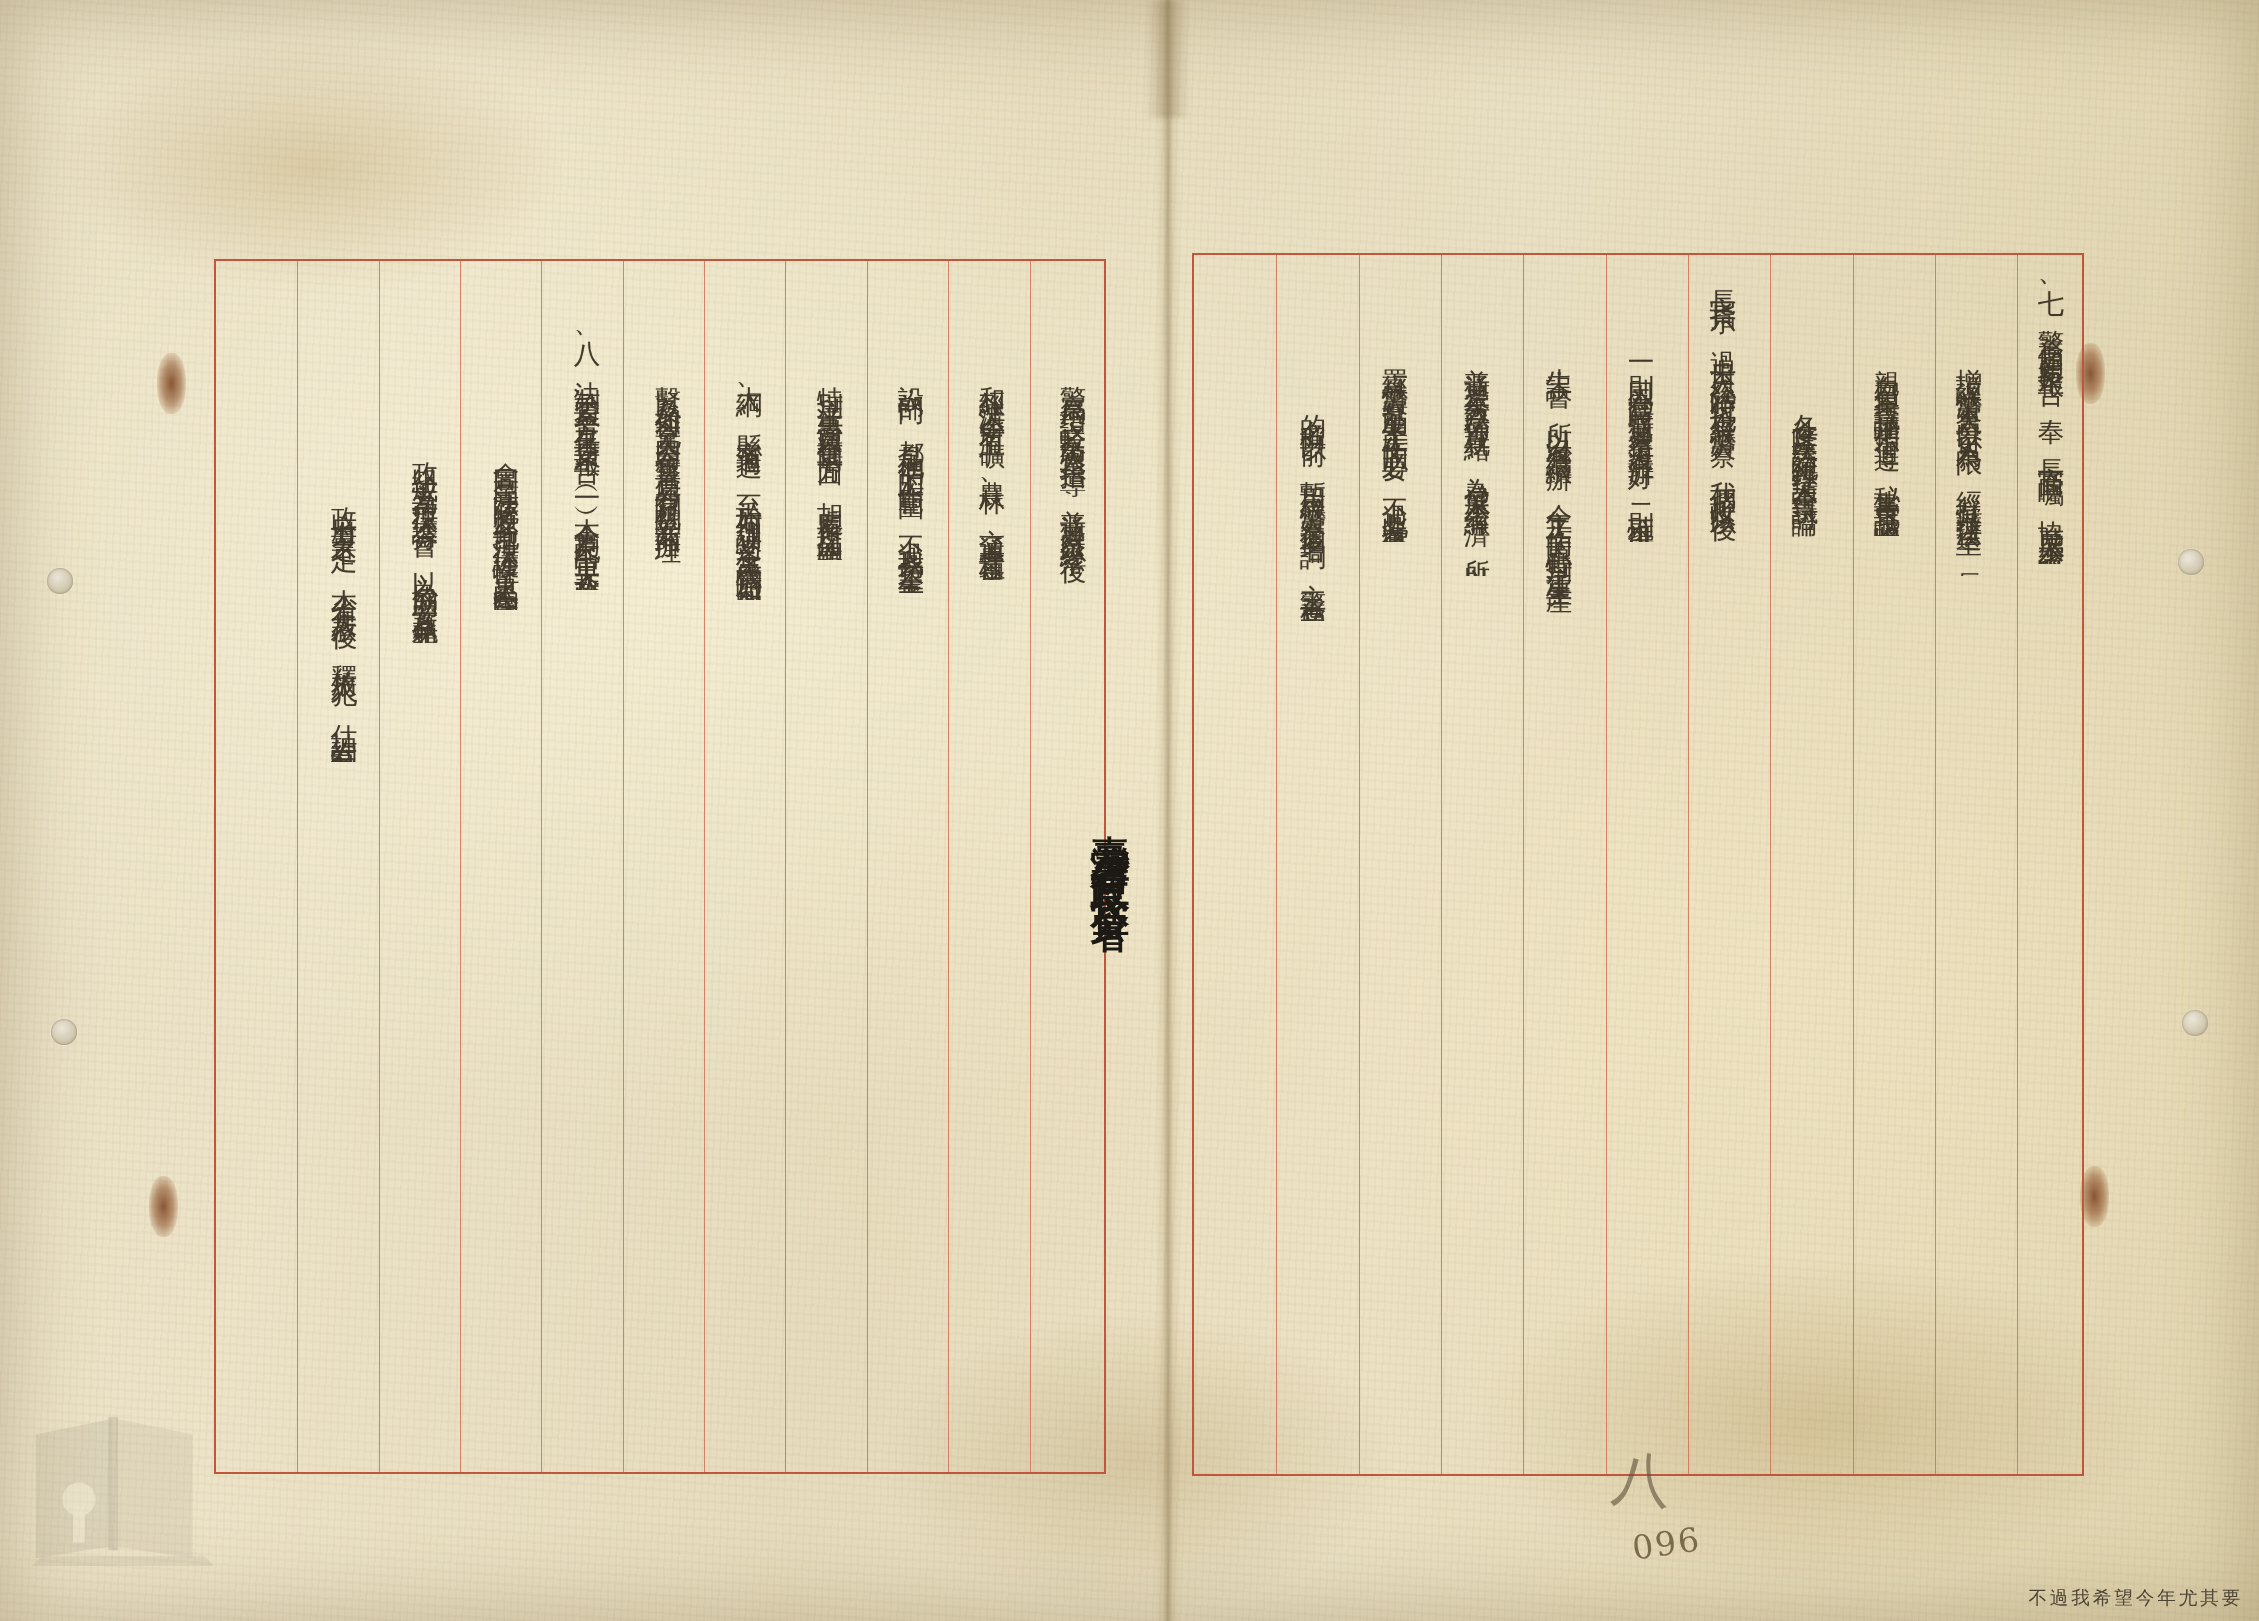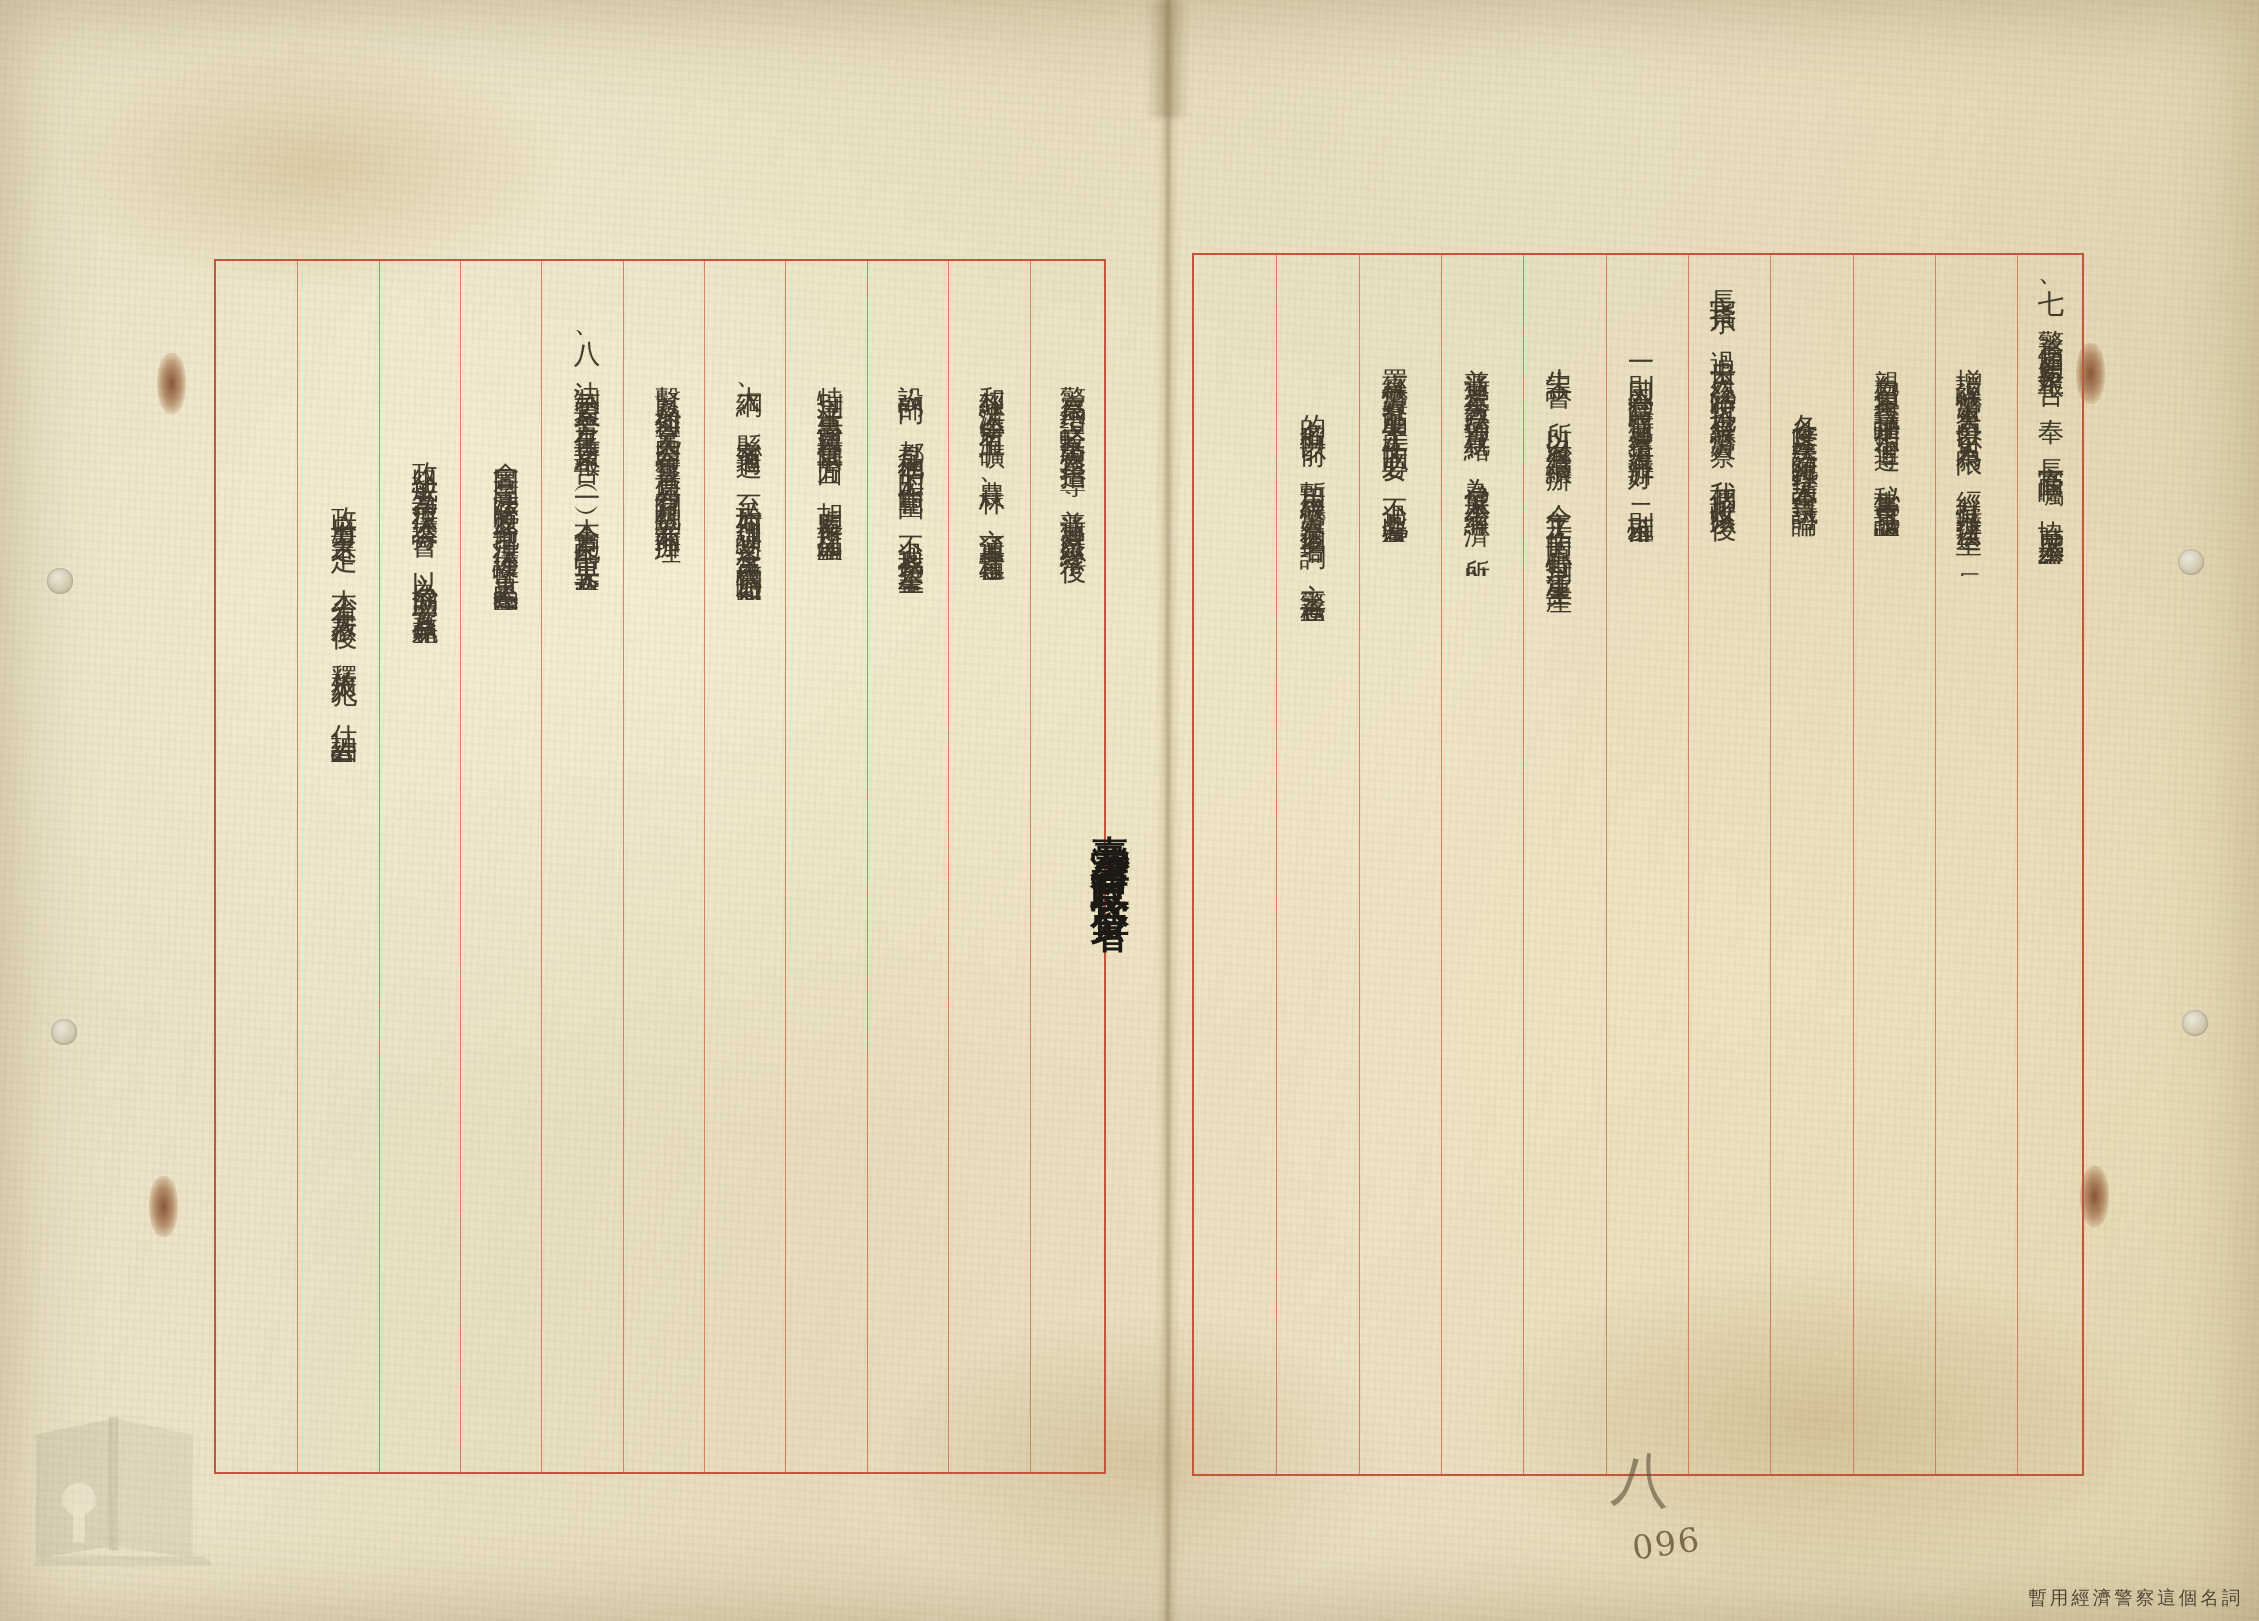--- a/index.html
+++ b/index.html
@@ -285,17 +285,17 @@
     <svg viewBox="0 0 210 160" width="206" height="157" aria-hidden="true">
       <path d="M14,26 L92,10 L92,140 L14,152 Z" fill="#8d8573" opacity="0.55"></path>
       <path d="M96,10 L174,26 L174,152 L96,140 Z" fill="#a39a85" opacity="0.55"></path>
       <rect x="88" y="8" width="10" height="136" fill="#6f685a" opacity="0.6"></rect>
       <circle cx="58" cy="92" r="17" fill="#efe9d9" opacity="0.9"></circle>
       <rect x="52" y="100" width="12" height="36" fill="#efe9d9" opacity="0.9"></rect>
       <path d="M20,150 L186,150 L196,160 L10,160 Z" fill="#8d8573" opacity="0.45"></path>
     </svg>
   </div>
 
-  <div class="footer-note">暫用經濟警察這個名詞</div>
+  <div class="footer-note">不過我希望今年尤其要</div>
 
   <div class="edge-shadow"></div>
 </div>
 
 
 </body></html>

